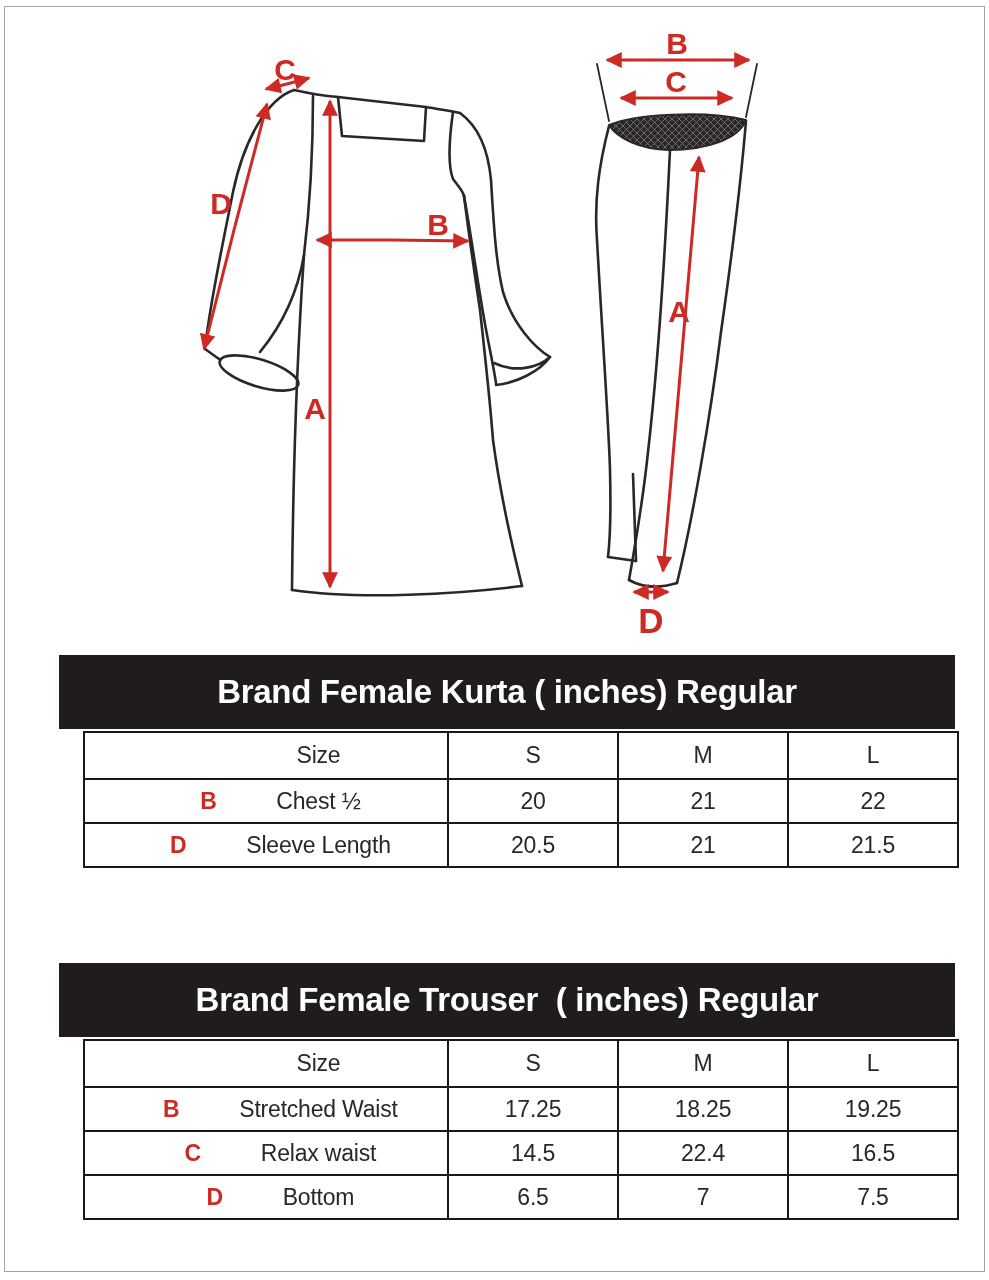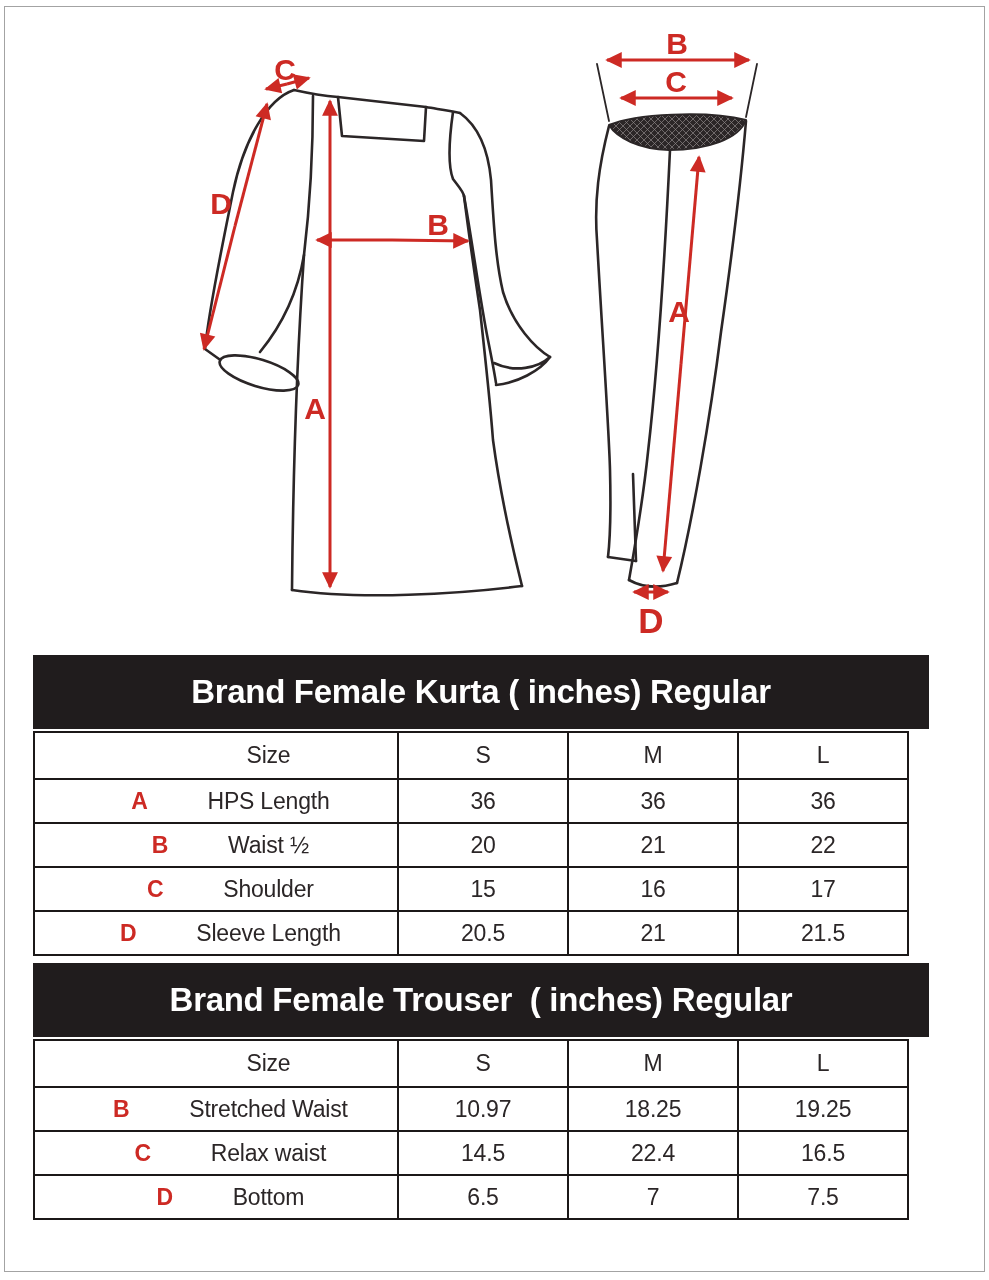--- a/index.html
+++ b/index.html
@@ -10,30 +10,30 @@
   .frame {
     position:absolute; left:4px; top:6px; width:979px; height:1264px;
     border:1px solid #a3a3a3; pointer-events:none;
   }
   svg.diagram { position:absolute; left:0; top:0; }
   .arrow-label {
     font-family:"Liberation Sans", sans-serif; font-weight:700; font-size:30px;
     fill:#cd2a24; text-anchor:middle;
   }
   .arrow-label.lg { font-size:35px; }
-  .size-table { position:absolute; left:33px; width:896px; }
+  .size-table { position:absolute; left:59px; width:896px; }
   .size-table.t1 { top:655px; }
   .size-table.t2 { top:963px;border-radius:31px; }
   .title-bar {
     height:74px; background:#201c1d; color:#ffffff;
     display:flex; align-items:center; justify-content:center;
     font-weight:700; font-size:33px; letter-spacing:-0.3px; white-space:pre;
     margin-bottom:2px;
   }
-  table.grid { border-collapse:collapse; width:874px; table-layout:fixed; }
+  table.grid { border-collapse:collapse; width:874px; table-layout:fixed;margin-left:24px; }
   table.grid td {
     border:2px solid #1b1818; text-align:center; vertical-align:middle;
     font-size:23px; color:#2b2627; padding:0; height:42px; letter-spacing:-0.2px;
   }
   table.grid tr.hdr td { height:45px; }
   td.lbl { text-align:left; }
   .key {
     display:inline-block; width:30px; margin-left:22px; text-align:center;
     font-weight:700; color:#cd2a24; font-size:23px;
   }
@@ -144,36 +144,24 @@
           <col style="width:170px">
         </colgroup>
       <tbody>
           <tr class="hdr">
         <td class="lbl"><span class="key"></span><span class="txt">Size</span></td>
         <td>S</td>
         <td>M</td>
         <td>L</td>
       </tr>
       <tr>
-        <td class="lbl"><span class="key">A</span><span class="txt">HPS Length</span></td>
-        <td>36</td>
-        <td>36</td>
-        <td>36</td>
-      </tr>
-      <tr>
-        <td class="lbl"><span class="key">B</span><span class="txt">Waist ½</span></td>
+        <td class="lbl"><span class="key">B</span><span class="txt">Chest ½</span></td>
         <td>20</td>
         <td>21</td>
         <td>22</td>
-      </tr>
-      <tr>
-        <td class="lbl"><span class="key">C</span><span class="txt">Shoulder</span></td>
-        <td>15</td>
-        <td>16</td>
-        <td>17</td>
       </tr>
       <tr>
         <td class="lbl"><span class="key">D</span><span class="txt">Sleeve Length</span></td>
         <td>20.5</td>
         <td>21</td>
         <td>21.5</td>
       </tr>
     </tbody>
       </table>
   </section>
@@ -191,21 +179,21 @@
         </colgroup>
       <tbody>
           <tr class="hdr">
         <td class="lbl"><span class="key"></span><span class="txt">Size</span></td>
         <td>S</td>
         <td>M</td>
         <td>L</td>
       </tr>
       <tr>
         <td class="lbl"><span class="key">B</span><span class="txt">Stretched Waist</span></td>
-        <td>10.97</td>
+        <td>17.25</td>
         <td>18.25</td>
         <td>19.25</td>
       </tr>
       <tr>
         <td class="lbl"><span class="key">C</span><span class="txt">Relax waist</span></td>
         <td>14.5</td>
         <td>22.4</td>
         <td>16.5</td>
       </tr>
       <tr>

